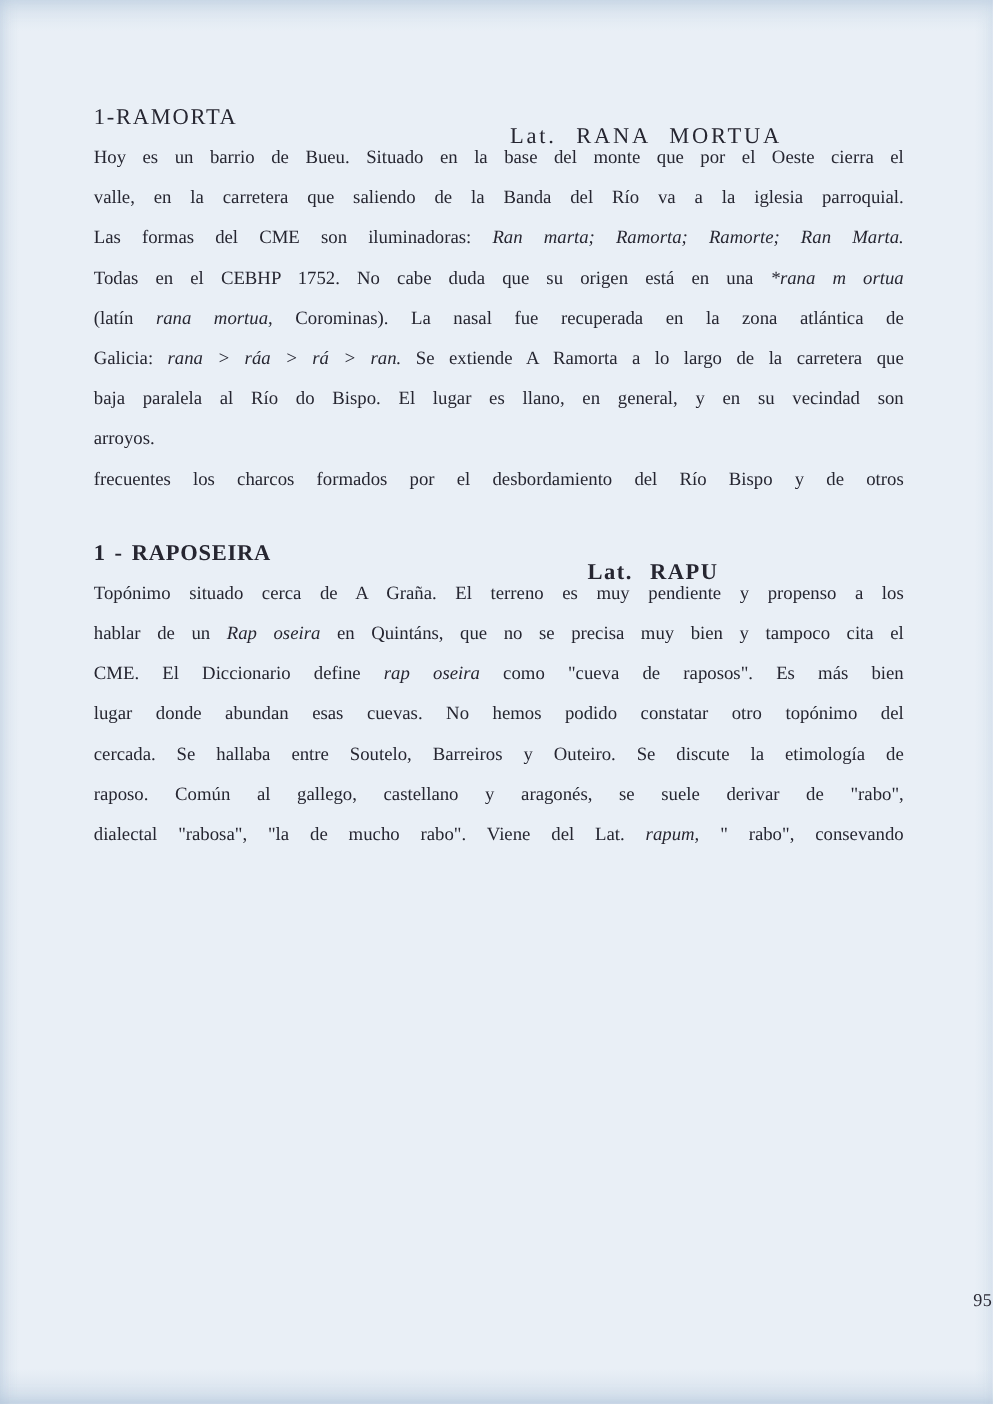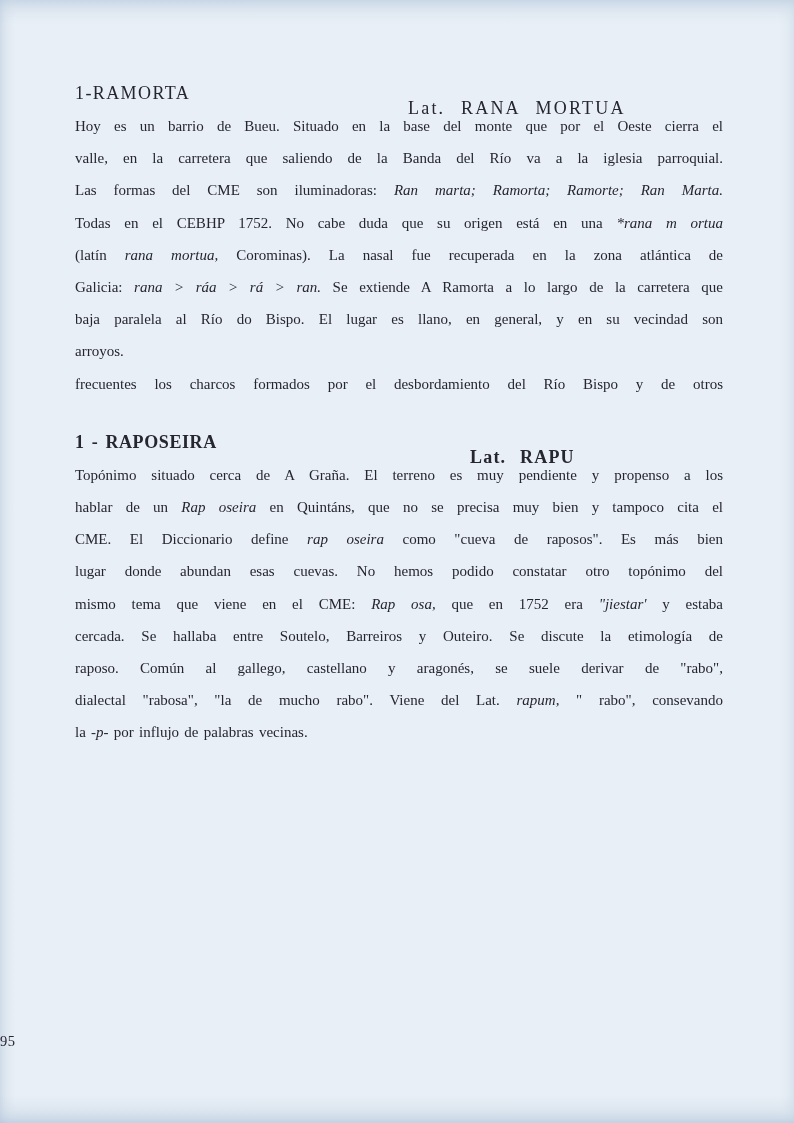--- a/index.html
+++ b/index.html
@@ -45,21 +45,21 @@
     line-height:32.2px;
     text-align:justify;
     text-align-last:justify;
     word-spacing:1.5px;
   }
   .line.last{text-align-last:left;}
   .it{font-style:italic;}
   .page-number{
     position:absolute;
     left:0; top:1033px; width:794px;
-    text-align:left;
+    text-align:right;
     font-size:14.5px;
     letter-spacing:.5px;
   }
 </style>
 </head>
 <body>
 
 <div class="sheet"></div>
 
 <div class="content">
@@ -85,23 +85,21 @@
   <div class="sec sec-1">
     <div class="sec-title">
       <span class="title-left">1 - RAPOSEIRA</span>
       <span class="title-right">Lat.  RAPU</span>
     </div>
     <div class="sec-body">
         <div class="line"><span>Topónimo situado cerca de A Graña. El terreno es muy pendiente y propenso a los</span></div>
         <div class="line"><span>hablar de un </span><span class="it">Rap oseira</span><span> en Quintáns, que no se precisa muy bien y tampoco cita el</span></div>
         <div class="line"><span>CME. El Diccionario define </span><span class="it">rap oseira</span><span> como "cueva de raposos". Es más bien</span></div>
         <div class="line"><span>lugar donde abundan esas cuevas. No hemos podido constatar otro topónimo del</span></div>
-        <div class="line"><span>mismo tema que viene en el CME: </span><span class="it">Rap osa,</span><span> que en 1752 era </span><span class="it">"jiestar'</span><span> y estaba</span></div>
         <div class="line"><span>cercada. Se hallaba entre Soutelo, Barreiros y Outeiro. Se discute la etimología de</span></div>
         <div class="line"><span>raposo. Común al gallego, castellano y aragonés, se suele derivar de "rabo",</span></div>
         <div class="line"><span>dialectal "rabosa", "la de mucho rabo". Viene del Lat. </span><span class="it">rapum,</span><span> " rabo", consevando</span></div>
-        <div class="line last"><span>la </span><span class="it">-p-</span><span> por influjo de palabras vecinas.</span></div>
       </div>
   </div>
 
 </div>
 
 <div class="page-number">95</div>
 
 </body></html>

